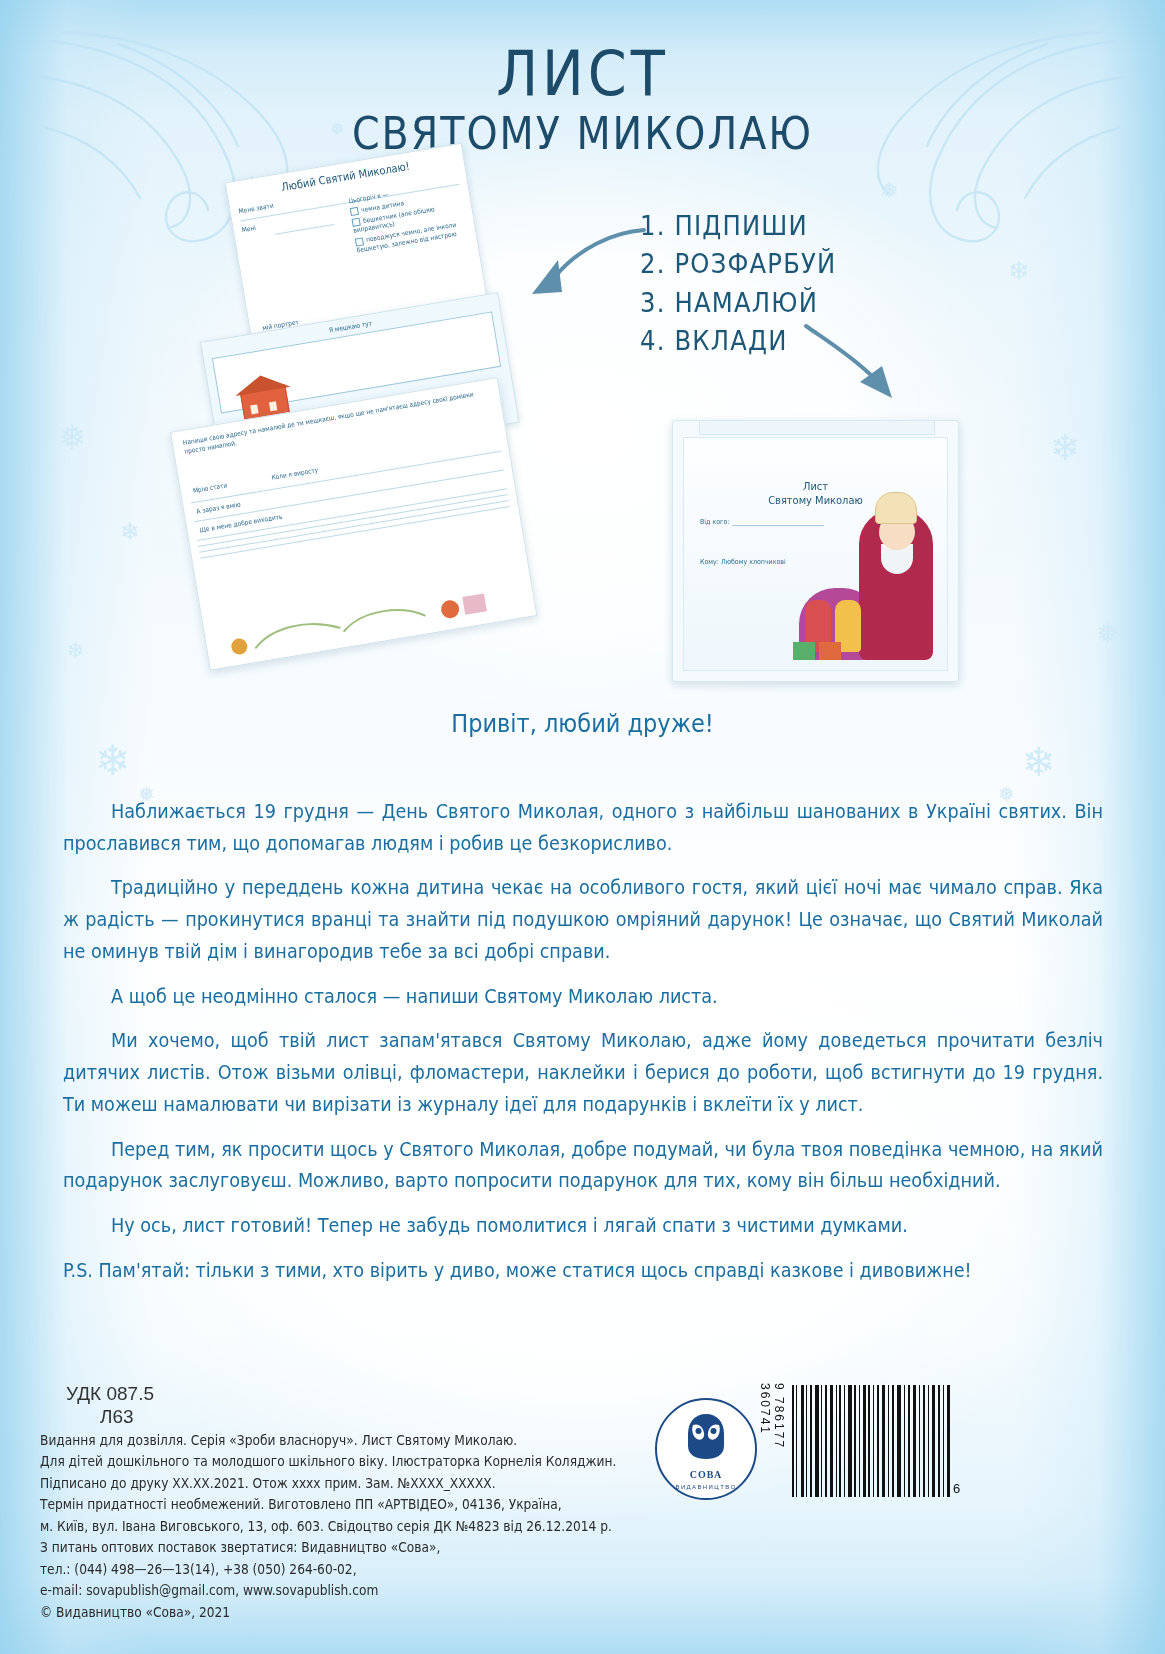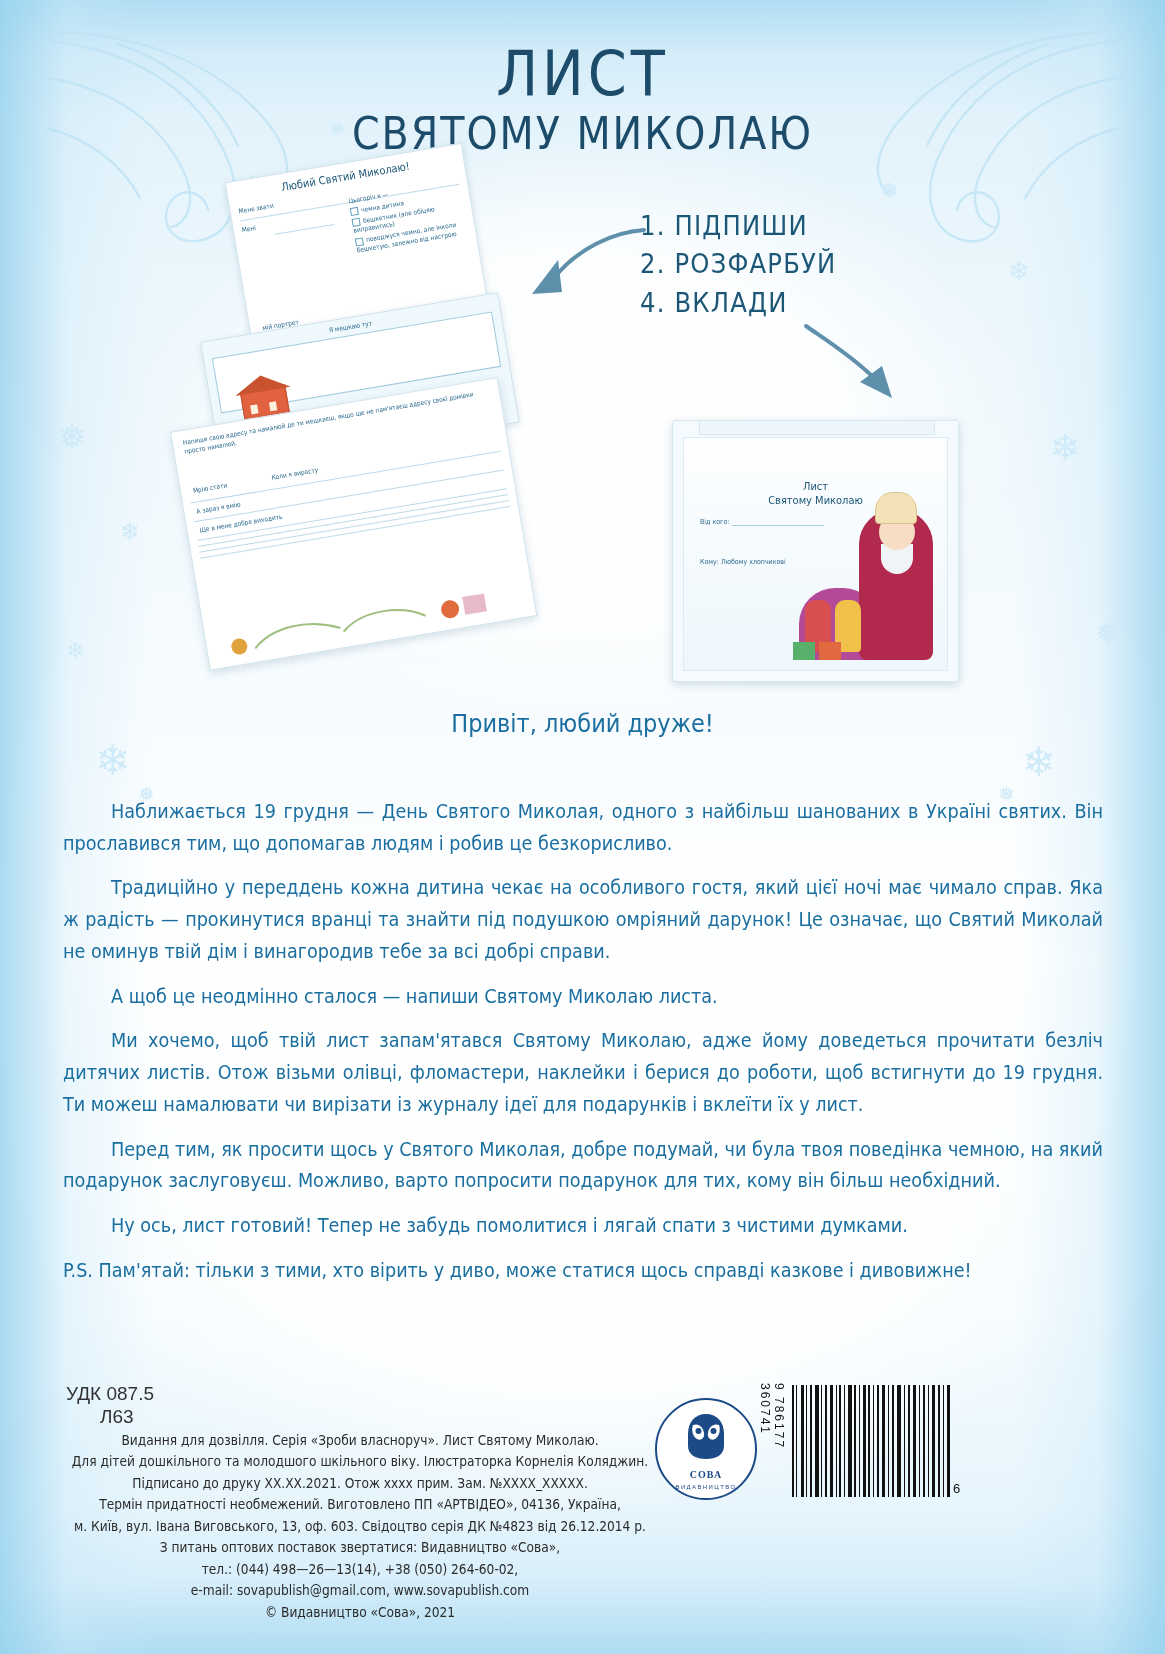--- a/index.html
+++ b/index.html
@@ -117,21 +117,21 @@
   .body p.nojust{text-align:left;}
   .body p.ps{text-indent:0;margin-top:6px;text-align:left;}
 
   
   .udk{
     position:absolute;left:66px;top:1382px;
     font-family:"Liberation Sans", sans-serif;font-size:19px;color:#333;line-height:1.22;
   }
   .udk .l2{margin-left:34px;display:block;}
   .imprint{
-    position:absolute;left:40px;top:1430px;width:640px;text-align:center;
+    position:absolute;left:40px;top:1430px;width:640px;
     font-family:"DejaVu Sans Condensed","Liberation Sans", sans-serif;
     font-size:13.6px;color:#2b2b2b;line-height:1.58;
   }
   .imprint div{white-space:nowrap;}
 
   
   .owl-logo{position:absolute;left:655px;top:1398px;width:102px;height:102px;}
   .owl-circle{position:absolute;inset:0;border:2.5px solid #1b4a86;border-radius:50%;background:#fff;}
   .owl-name{
     position:absolute;left:0;right:0;bottom:20px;text-align:center;
@@ -201,20 +201,21 @@
   <div class="snowflake" style="left:330px;top:120px;font-size:18px;">❅</div>
 
   <div class="title-wrap">
     <div class="title-main">ЛИСТ</div>
     <div class="title-sub">СВЯТОМУ МИКОЛАЮ</div>
   </div>
 
   <div class="steps">
     <div class="step">1. ПІДПИШИ</div>
     <div class="step">2. РОЗФАРБУЙ</div>
+    <div class="step">3. НАМАЛЮЙ</div>
     <div class="step">4. ВКЛАДИ</div>
   </div>
 
   <svg class="arrow" style="left:518px;top:222px;" width="130" height="92" viewBox="0 0 130 92">
     <path d="M126 8 C96 10 60 26 36 56" fill="none" stroke="#5e8fab" stroke-width="4" stroke-linecap="round"></path>
     <path d="M14 72 L40 38 L44 70 Z" fill="#5e8fab"></path>
   </svg>
 
   <svg class="arrow" style="left:800px;top:320px;" width="110" height="90" viewBox="0 0 110 90">
     <path d="M6 6 C26 20 52 36 74 58" fill="none" stroke="#5e8fab" stroke-width="4" stroke-linecap="round"></path>

